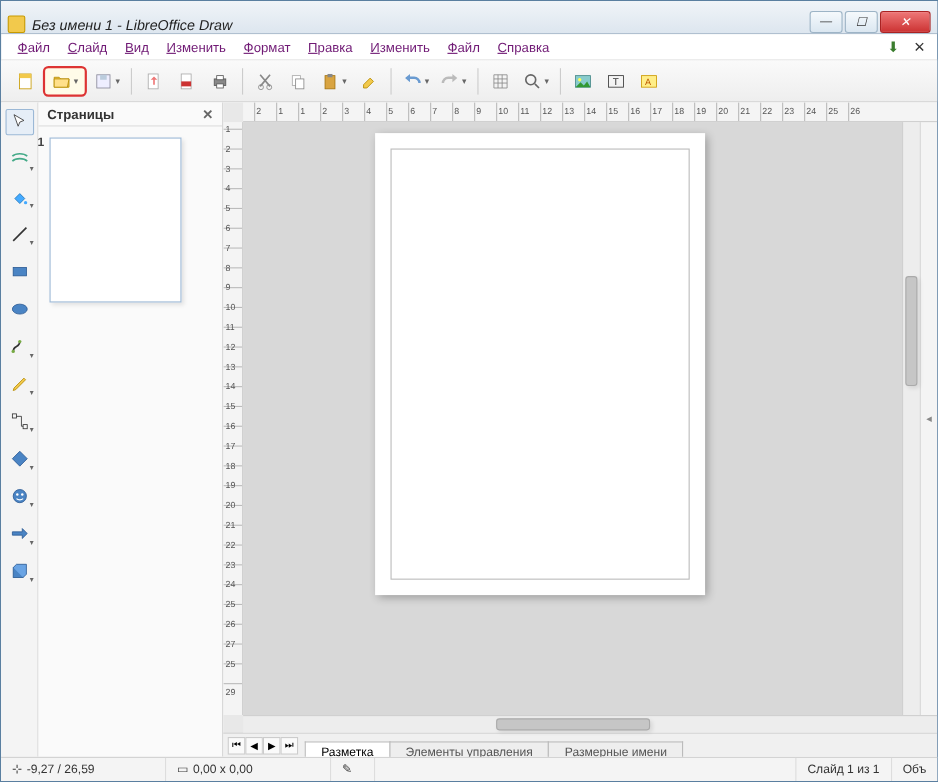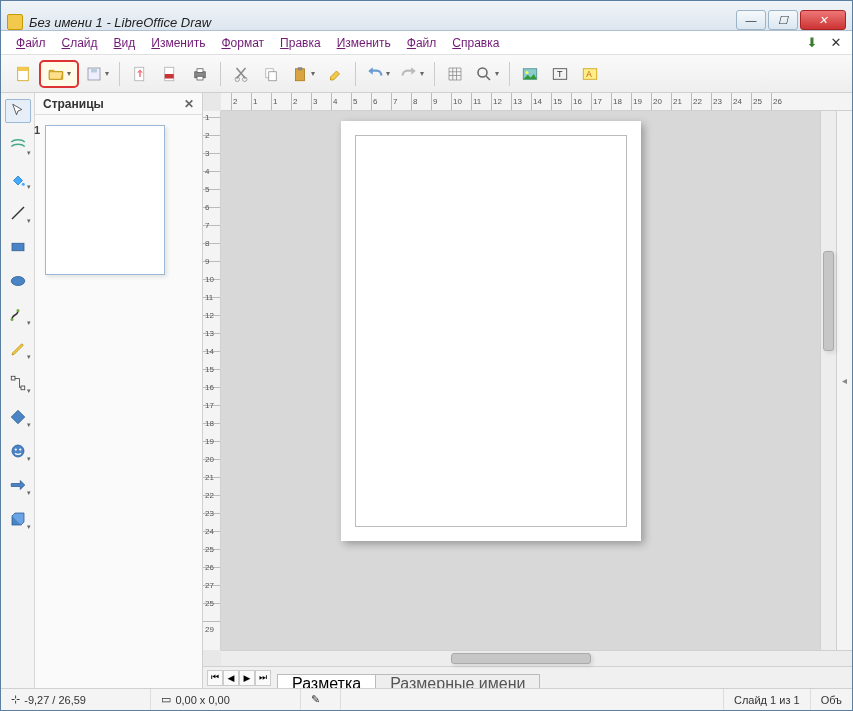--- a/index.html
+++ b/index.html
@@ -48,21 +48,21 @@
 .page::after { content: ""; position: absolute; inset: 14px; border: 1px solid #bbb; }
 .vscroll { width: 16px; background: #ededed; border-left: 1px solid #d0d0d0; position: relative; }
 .vscroll .thumb { position: absolute; left: 2px; right: 2px; top: 140px; height: 100px; background: #c6c6c6; border: 1px solid #aaa; border-radius: 3px; width: auto; }
 .rightedge { width: 16px; background: #f4f4f4; border-left: 1px solid #d0d0d0; display:flex; align-items:center; justify-content:center;}
 .hscroll { height: 16px; background: #ededed; border-top: 1px solid #d0d0d0; margin-left: 18px; position: relative; display:flex; align-items:center;}
 .hscroll .thumb { position: absolute; top: 2px; bottom: 2px; left: 230px; width: 140px; background: #c6c6c6; border: 1px solid #aaa; border-radius: 3px; height:auto;}
 .tabbar { height: 22px; background: #f0f0f0; border-top: 1px solid #d0d0d0; display: flex; align-items: center; padding-left: 4px; }
 .tabbar .nav { display: flex; gap: 0; }
 .tabbar .nav div { width: 16px; height: 16px; border: 1px solid #ccc; display: flex; align-items: center; justify-content: center; font-size: 9px; cursor: pointer; background: #fafafa; }
 .tabbar .tabs { display: flex; margin-left: 6px; }
-.tab { height: 20px; padding: 0 14px; border: 1px solid #bbb; border-bottom: none; background: #fff; display: flex; align-items: center; font-size: 16px; cursor: pointer; margin-right: -1px; margin-top: 12px; }
+.tab { height: 20px; padding: 0 14px; border: 1px solid #bbb; border-bottom: none; background: #fff; display: flex; align-items: center; font-size: 11px; cursor: pointer; margin-right: -1px; margin-top: 12px; }
 .tab.inactive { background: #eee; color: #555; }
 .statusbar { height: 22px; border-top: 1px solid #d0d0d0; background: #f4f4f4; display: flex; align-items: center; font-size: 11px; color: #333; }
 .statusbar .cell { padding: 0 10px; border-right: 1px solid #ddd; height: 100%; display: flex; align-items: center; }
 .statusbar .cell.coords{min-width:150px;}
 .statusbar .cell.size{min-width:150px;}
 .statusbar .stretch{flex:1;}
 </style>
 </head>
 <body>
 
@@ -444,20 +444,21 @@
       </div>
       <div class="tabbar">
         <div class="nav">
           <div>⏮</div>
           <div>◀</div>
           <div>▶</div>
           <div>⏭</div>
         </div>
         <div class="tabs">
           <div class="tab">Разметка</div>
+          <div class="tab inactive">Элементы управления</div>
           <div class="tab inactive">Размерные имени</div>
         </div>
       </div>
     </div>
   </div>
 
   <div class="statusbar">
     <div class="cell coords">
       <span style="margin-right:4px;">⊹</span>
         <span>-9,27 / 26,59</span>

